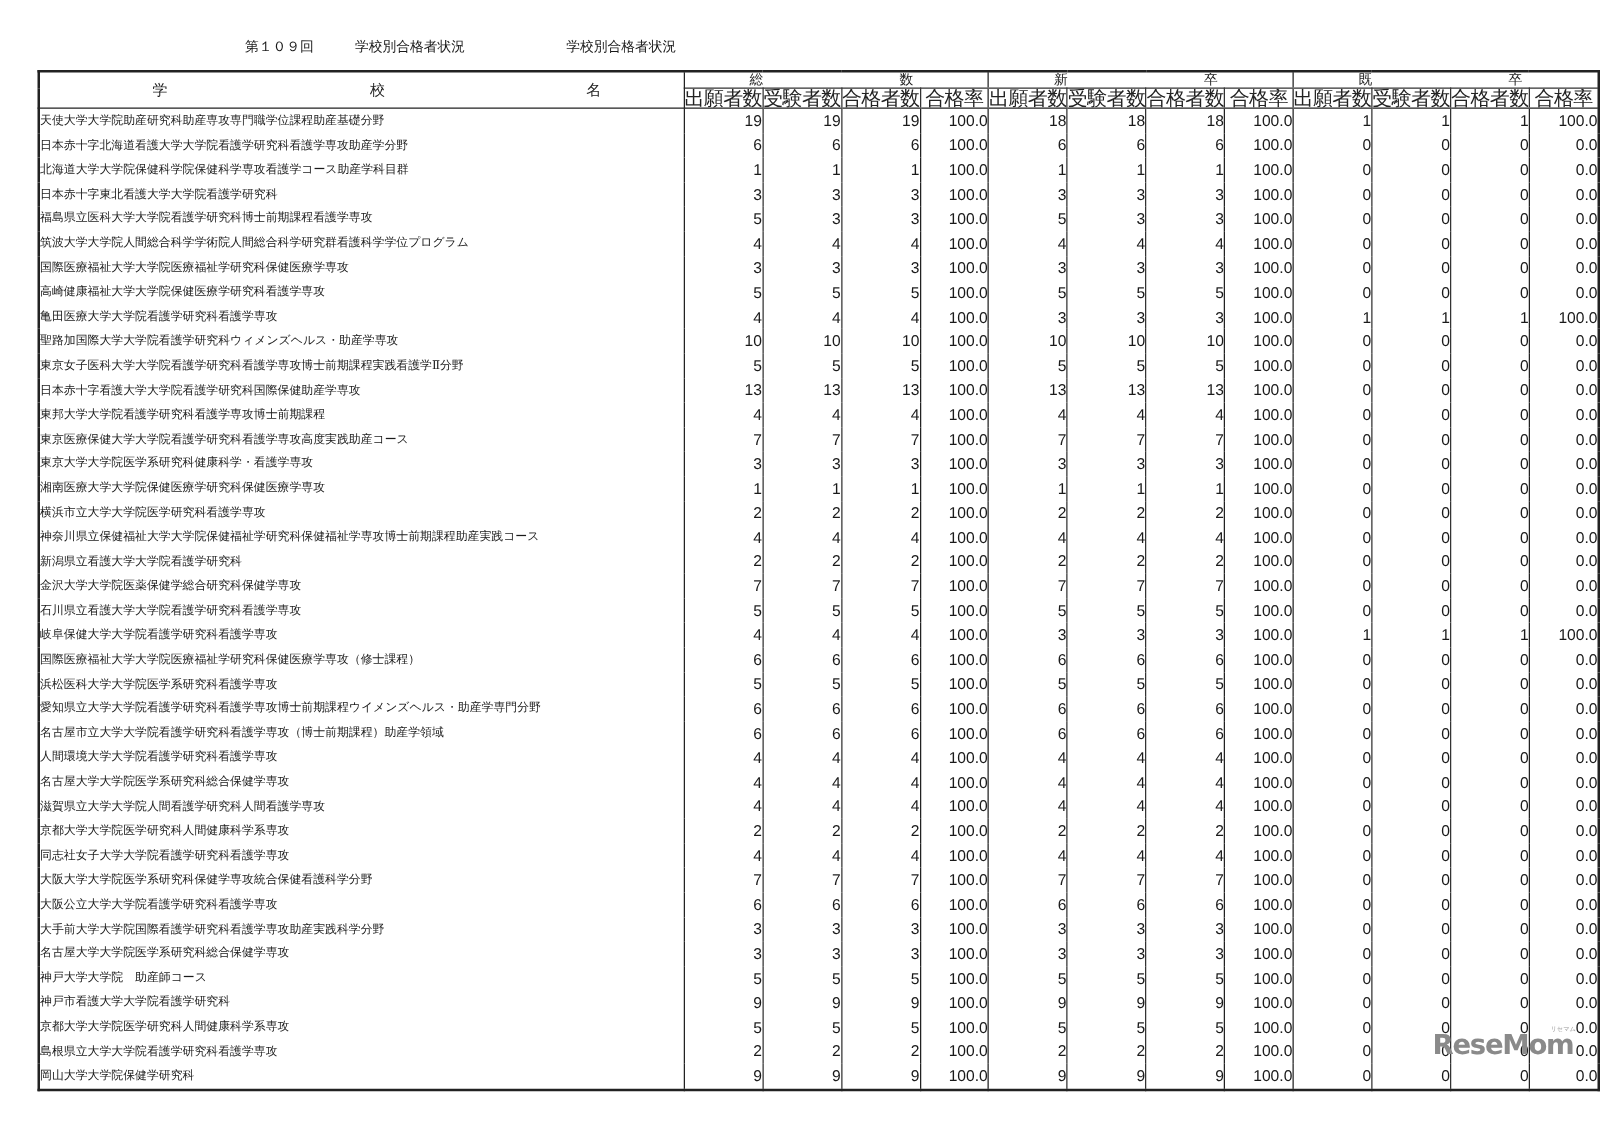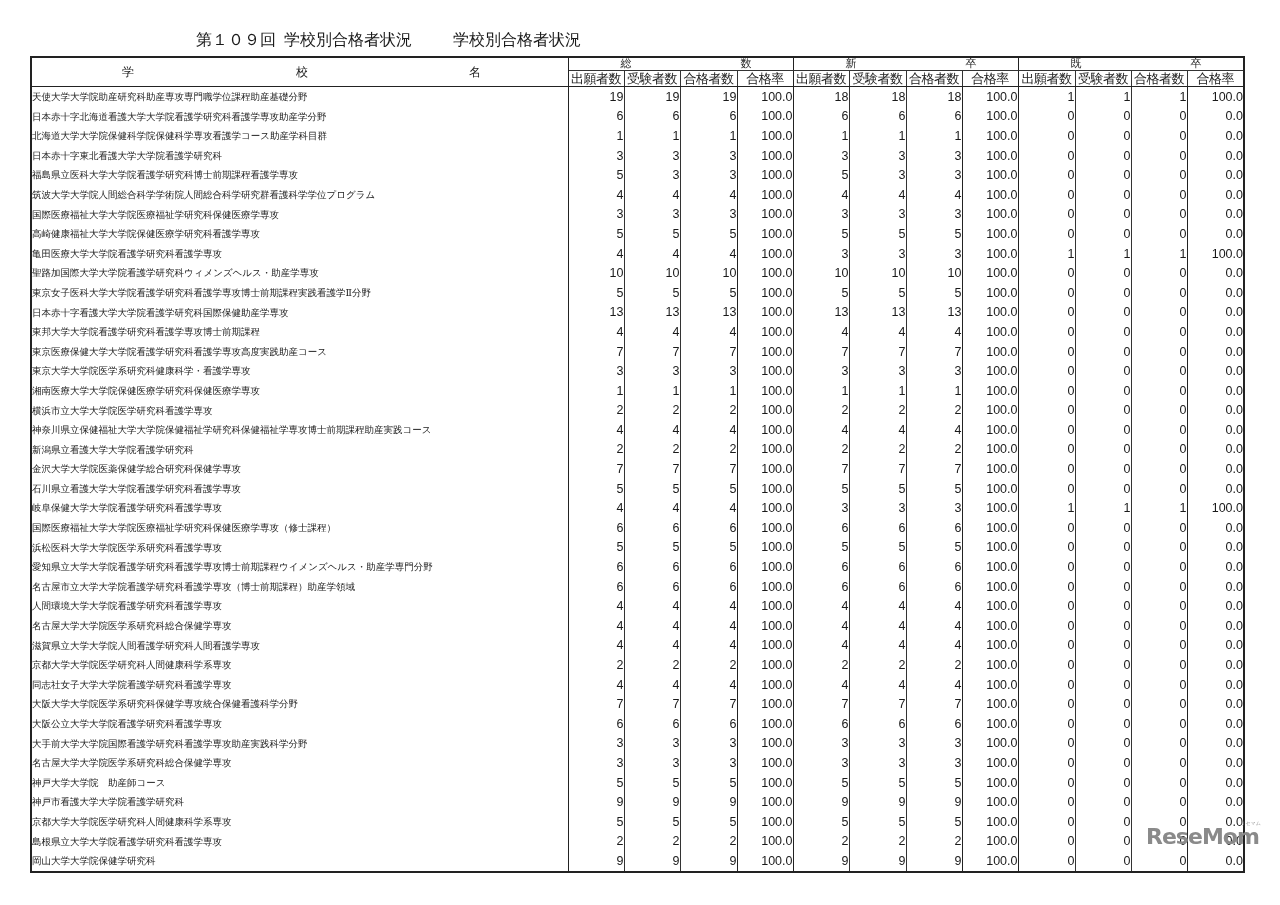--- a/index.html
+++ b/index.html
@@ -1,28 +1,28 @@
 <!DOCTYPE html>
 <html><head>
 <meta charset="utf-8">
 <style>
   html, body { margin:0; padding:0; background:#ffffff; }
   body { width:1280px; height:905px; position:relative; overflow:hidden;
          font-family:"DejaVu Serif","Liberation Serif",serif; color:#1a1a1a; }
-  .title { position:absolute; top:30px; left:0; width:1280px; height:18px; font-size:16px; }
+  .title { position:absolute; top:30px; left:0; width:1280px; height:18px; font-size:11px; }
   .title span { position:absolute; top:0; white-space:nowrap; }
   table.main { position:absolute; left:30px; top:56px; border-collapse:collapse;
                border:2px solid #222; table-layout:fixed; }
   table.main th, table.main td { padding:0; overflow:hidden; white-space:nowrap; }
   th { font-weight:normal; font-size:11px; color:#222; }
   th.name-head { border-right:1.5px solid #222; border-bottom:1.5px solid #222; height:28px; position:relative; }
   th.name-head span { position:absolute; top:6px; font-size:12px; }
   th.group { height:12px; line-height:12px; border-left:1.5px solid #222; border-bottom:1px solid #333; position:relative; }
   th.group span { position:absolute; top:0; font-size:11px; }
-  th.sub { height:14px; line-height:14px; font-size:13px; border-left:1px solid #333;
+  th.sub { height:14px; line-height:14px; font-size:16px; border-left:1px solid #333;
            border-bottom:1.5px solid #222; text-align:center; letter-spacing:-0.5px; }
   th.sub.gstart { border-left:1.5px solid #222; }
   td.name { font-size:9.5px; padding-left:9px; height:19.6px; line-height:19.6px; border-right:1.5px solid #222; }
   td.num { font-family:"Liberation Sans Narrow","Liberation Sans",sans-serif; font-size:12.5px;
            text-align:right; padding-right:8px; border-left:1px solid #333; transform-origin:right; }
   td.num.gstart { border-left:1.5px solid #222; }
   td.rate { padding-right:6px; border-left:1.5px solid #222; }
   .watermark { position:absolute; left:1146px; top:824px; font-family:"DejaVu Sans","Liberation Sans",sans-serif;
                font-weight:bold; font-size:22px; color:#8a8a8a; letter-spacing:-1px; }
   .watermark small { position:absolute; right:-2px; top:-4px; font-size:5px; color:#999; letter-spacing:0; font-weight:normal; }

